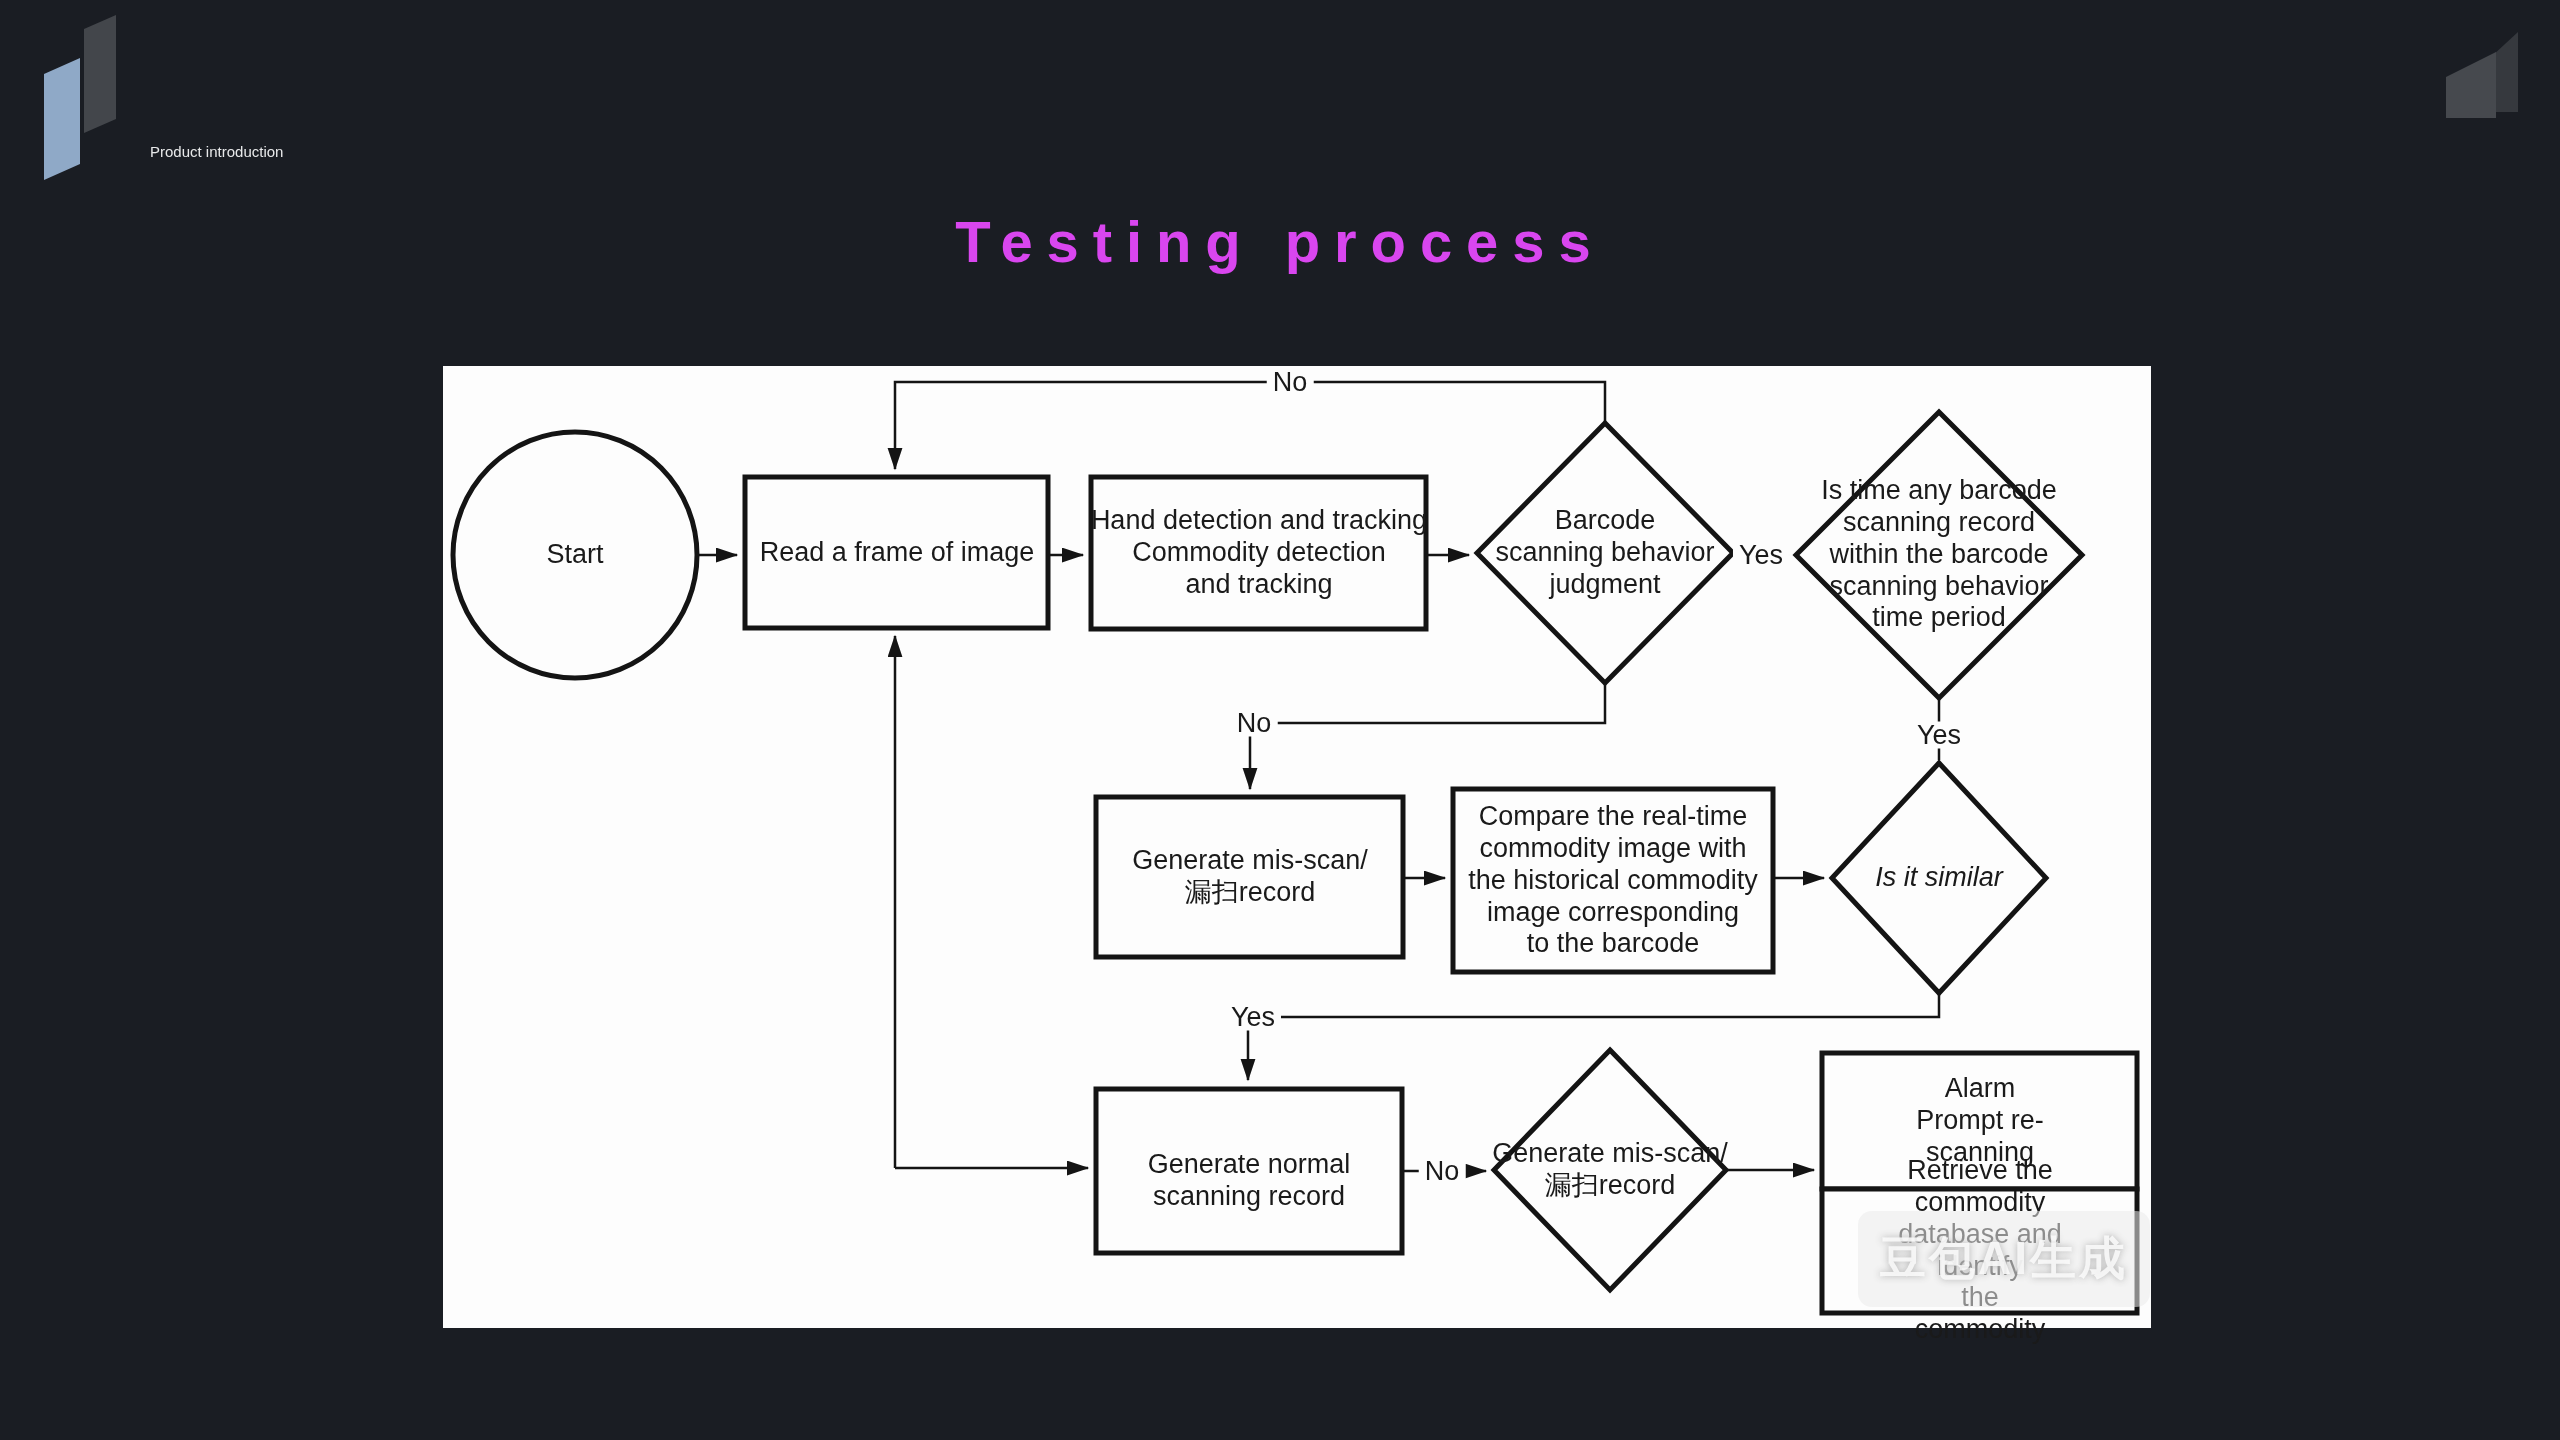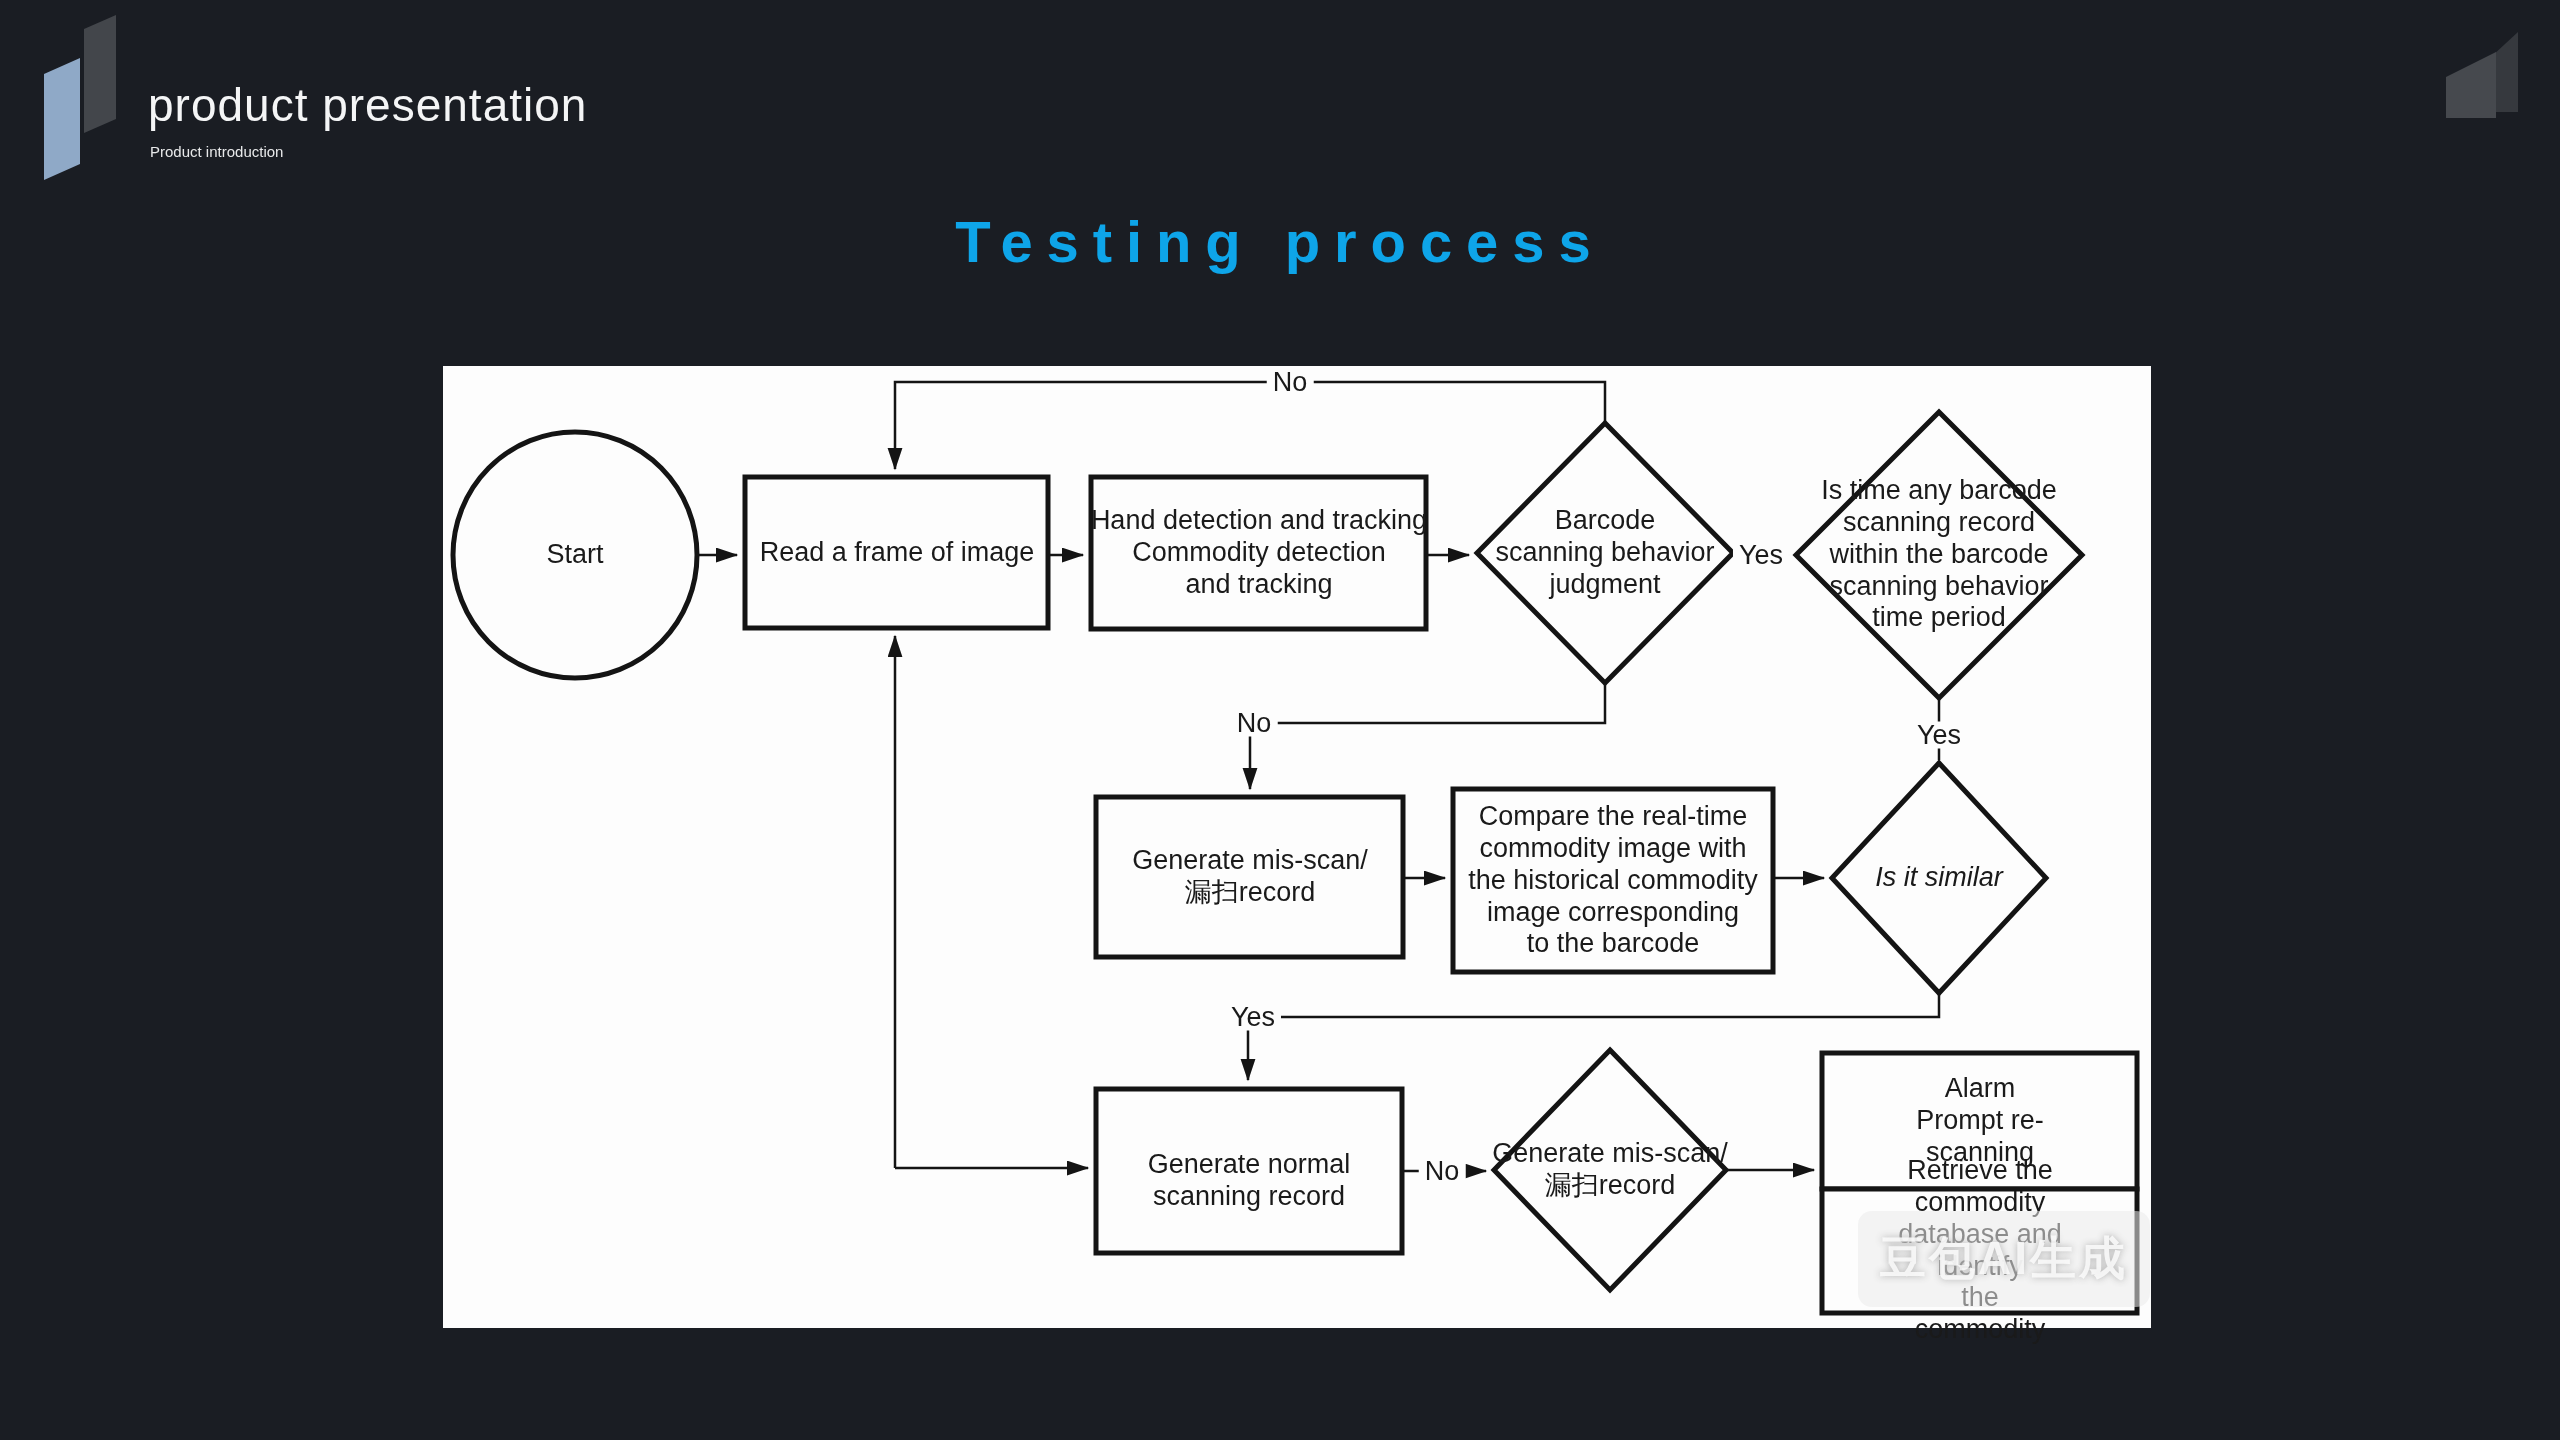--- a/index.html
+++ b/index.html
@@ -17,21 +17,21 @@
     letter-spacing:1px;
   }
   .pres-sub{position:absolute;left:150px;top:143px;color:#e8e9ea;font-size:15px;}
   .corner-logo-a{left:2446px;top:52px;width:50px;height:66px;background:#46494e;
     clip-path:polygon(0 38%,100% 0,100% 100%,0 100%);z-index:2;}
   .corner-logo-b{left:2492px;top:32px;width:26px;height:80px;background:#36393e;
     clip-path:polygon(0 30%,100% 0,100% 100%,0 100%);z-index:1;}
   
   .slide-title{
     position:absolute;top:208px;left:50%;transform:translateX(-50%);
-    color:#0ea5e9;font-size:58px;font-weight:bold;letter-spacing:0.24em;white-space:nowrap;
+    color:#d946ef;font-size:58px;font-weight:bold;letter-spacing:0.24em;white-space:nowrap;
   }
   
   .canvas{
     position:absolute;left:443px;top:366px;width:1708px;height:962px;background:#fdfdfd;
   }
   .canvas svg{position:absolute;left:0;top:0;}
   .node-text{
     position:absolute;transform:translate(-50%,-50%);text-align:center;
     white-space:pre-line;font-size:27px;line-height:1.18;color:#1a1a1a;
   }
@@ -47,21 +47,20 @@
     color:rgba(252,252,252,0.85);text-shadow:0 0 7px rgba(170,170,170,0.9);
   }
 </style>
 </head>
 <body>
 
 <div class="slide">
 
   <div class="logo-piece logo-gray"></div>
   <div class="logo-piece logo-blue"></div>
-  <div class="pres-title">product presentation</div>
   <div class="pres-sub">Product introduction</div>
   <div class="logo-piece corner-logo-b"></div>
   <div class="logo-piece corner-logo-a"></div>
 
   <div class="slide-title">Testing process</div>
 
   <div class="canvas">
 
     <svg width="1708" height="962" viewBox="0 0 1708 962">
       <defs>

